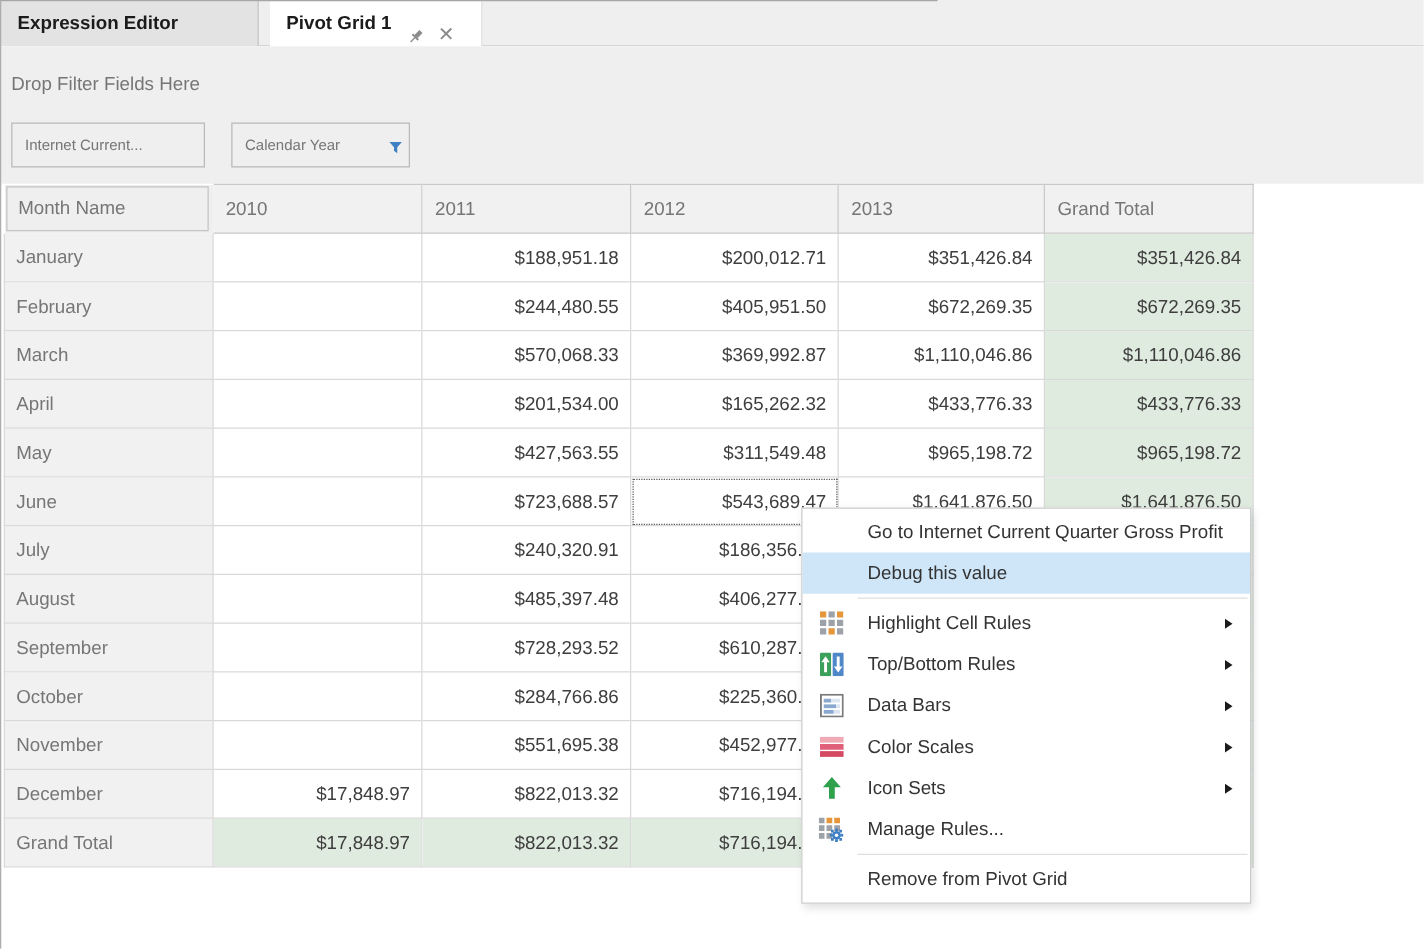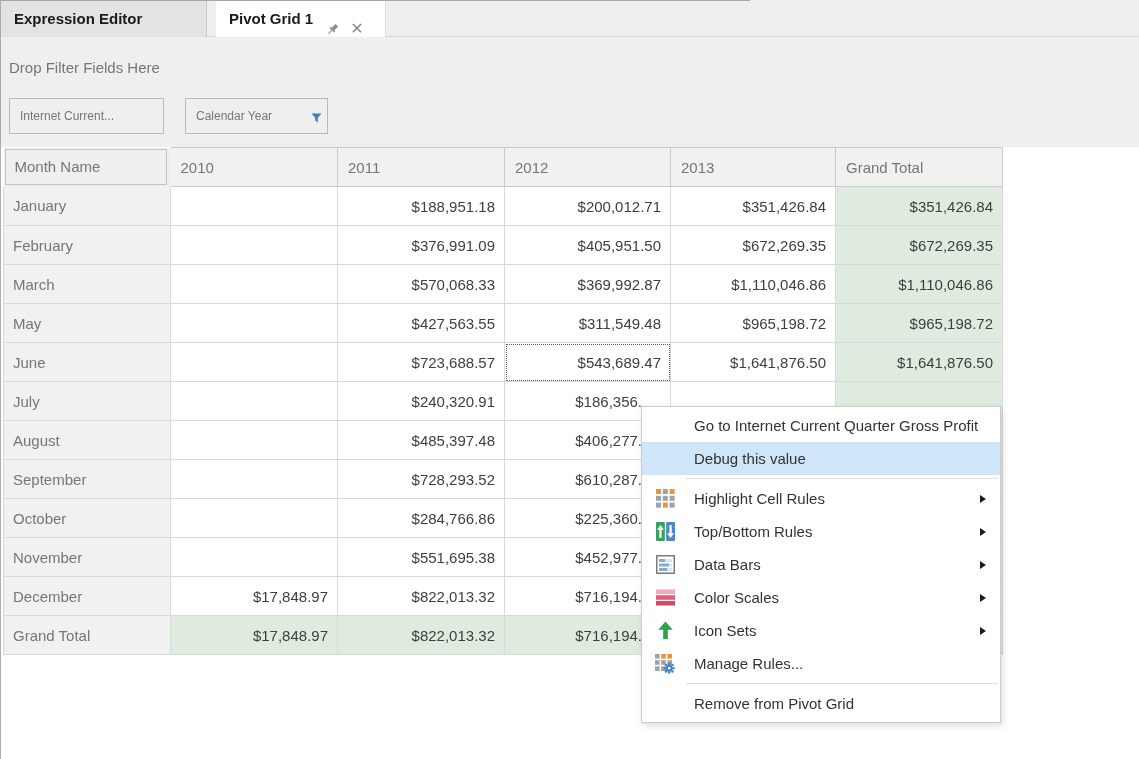--- a/index.html
+++ b/index.html
@@ -126,32 +126,40 @@
           <th class="rowhdr">January</th>
           <td class="cell"></td>
           <td class="cell">$188,951.18</td>
           <td class="cell">$200,012.71</td>
           <td class="cell">$351,426.84</td>
           <td class="cell total-col">$351,426.84</td>
         </tr>
         <tr>
           <th class="rowhdr">February</th>
           <td class="cell"></td>
-          <td class="cell">$376,991.09</td>
+          <td class="cell">$244,480.55</td>
           <td class="cell">$405,951.50</td>
           <td class="cell">$672,269.35</td>
           <td class="cell total-col">$672,269.35</td>
         </tr>
         <tr>
           <th class="rowhdr">March</th>
           <td class="cell"></td>
           <td class="cell">$570,068.33</td>
           <td class="cell">$369,992.87</td>
           <td class="cell">$1,110,046.86</td>
           <td class="cell total-col">$1,110,046.86</td>
+        </tr>
+        <tr>
+          <th class="rowhdr">April</th>
+          <td class="cell"></td>
+          <td class="cell">$201,534.00</td>
+          <td class="cell">$165,262.32</td>
+          <td class="cell">$433,776.33</td>
+          <td class="cell total-col">$433,776.33</td>
         </tr>
         <tr>
           <th class="rowhdr">May</th>
           <td class="cell"></td>
           <td class="cell">$427,563.55</td>
           <td class="cell">$311,549.48</td>
           <td class="cell">$965,198.72</td>
           <td class="cell total-col">$965,198.72</td>
         </tr>
         <tr>

